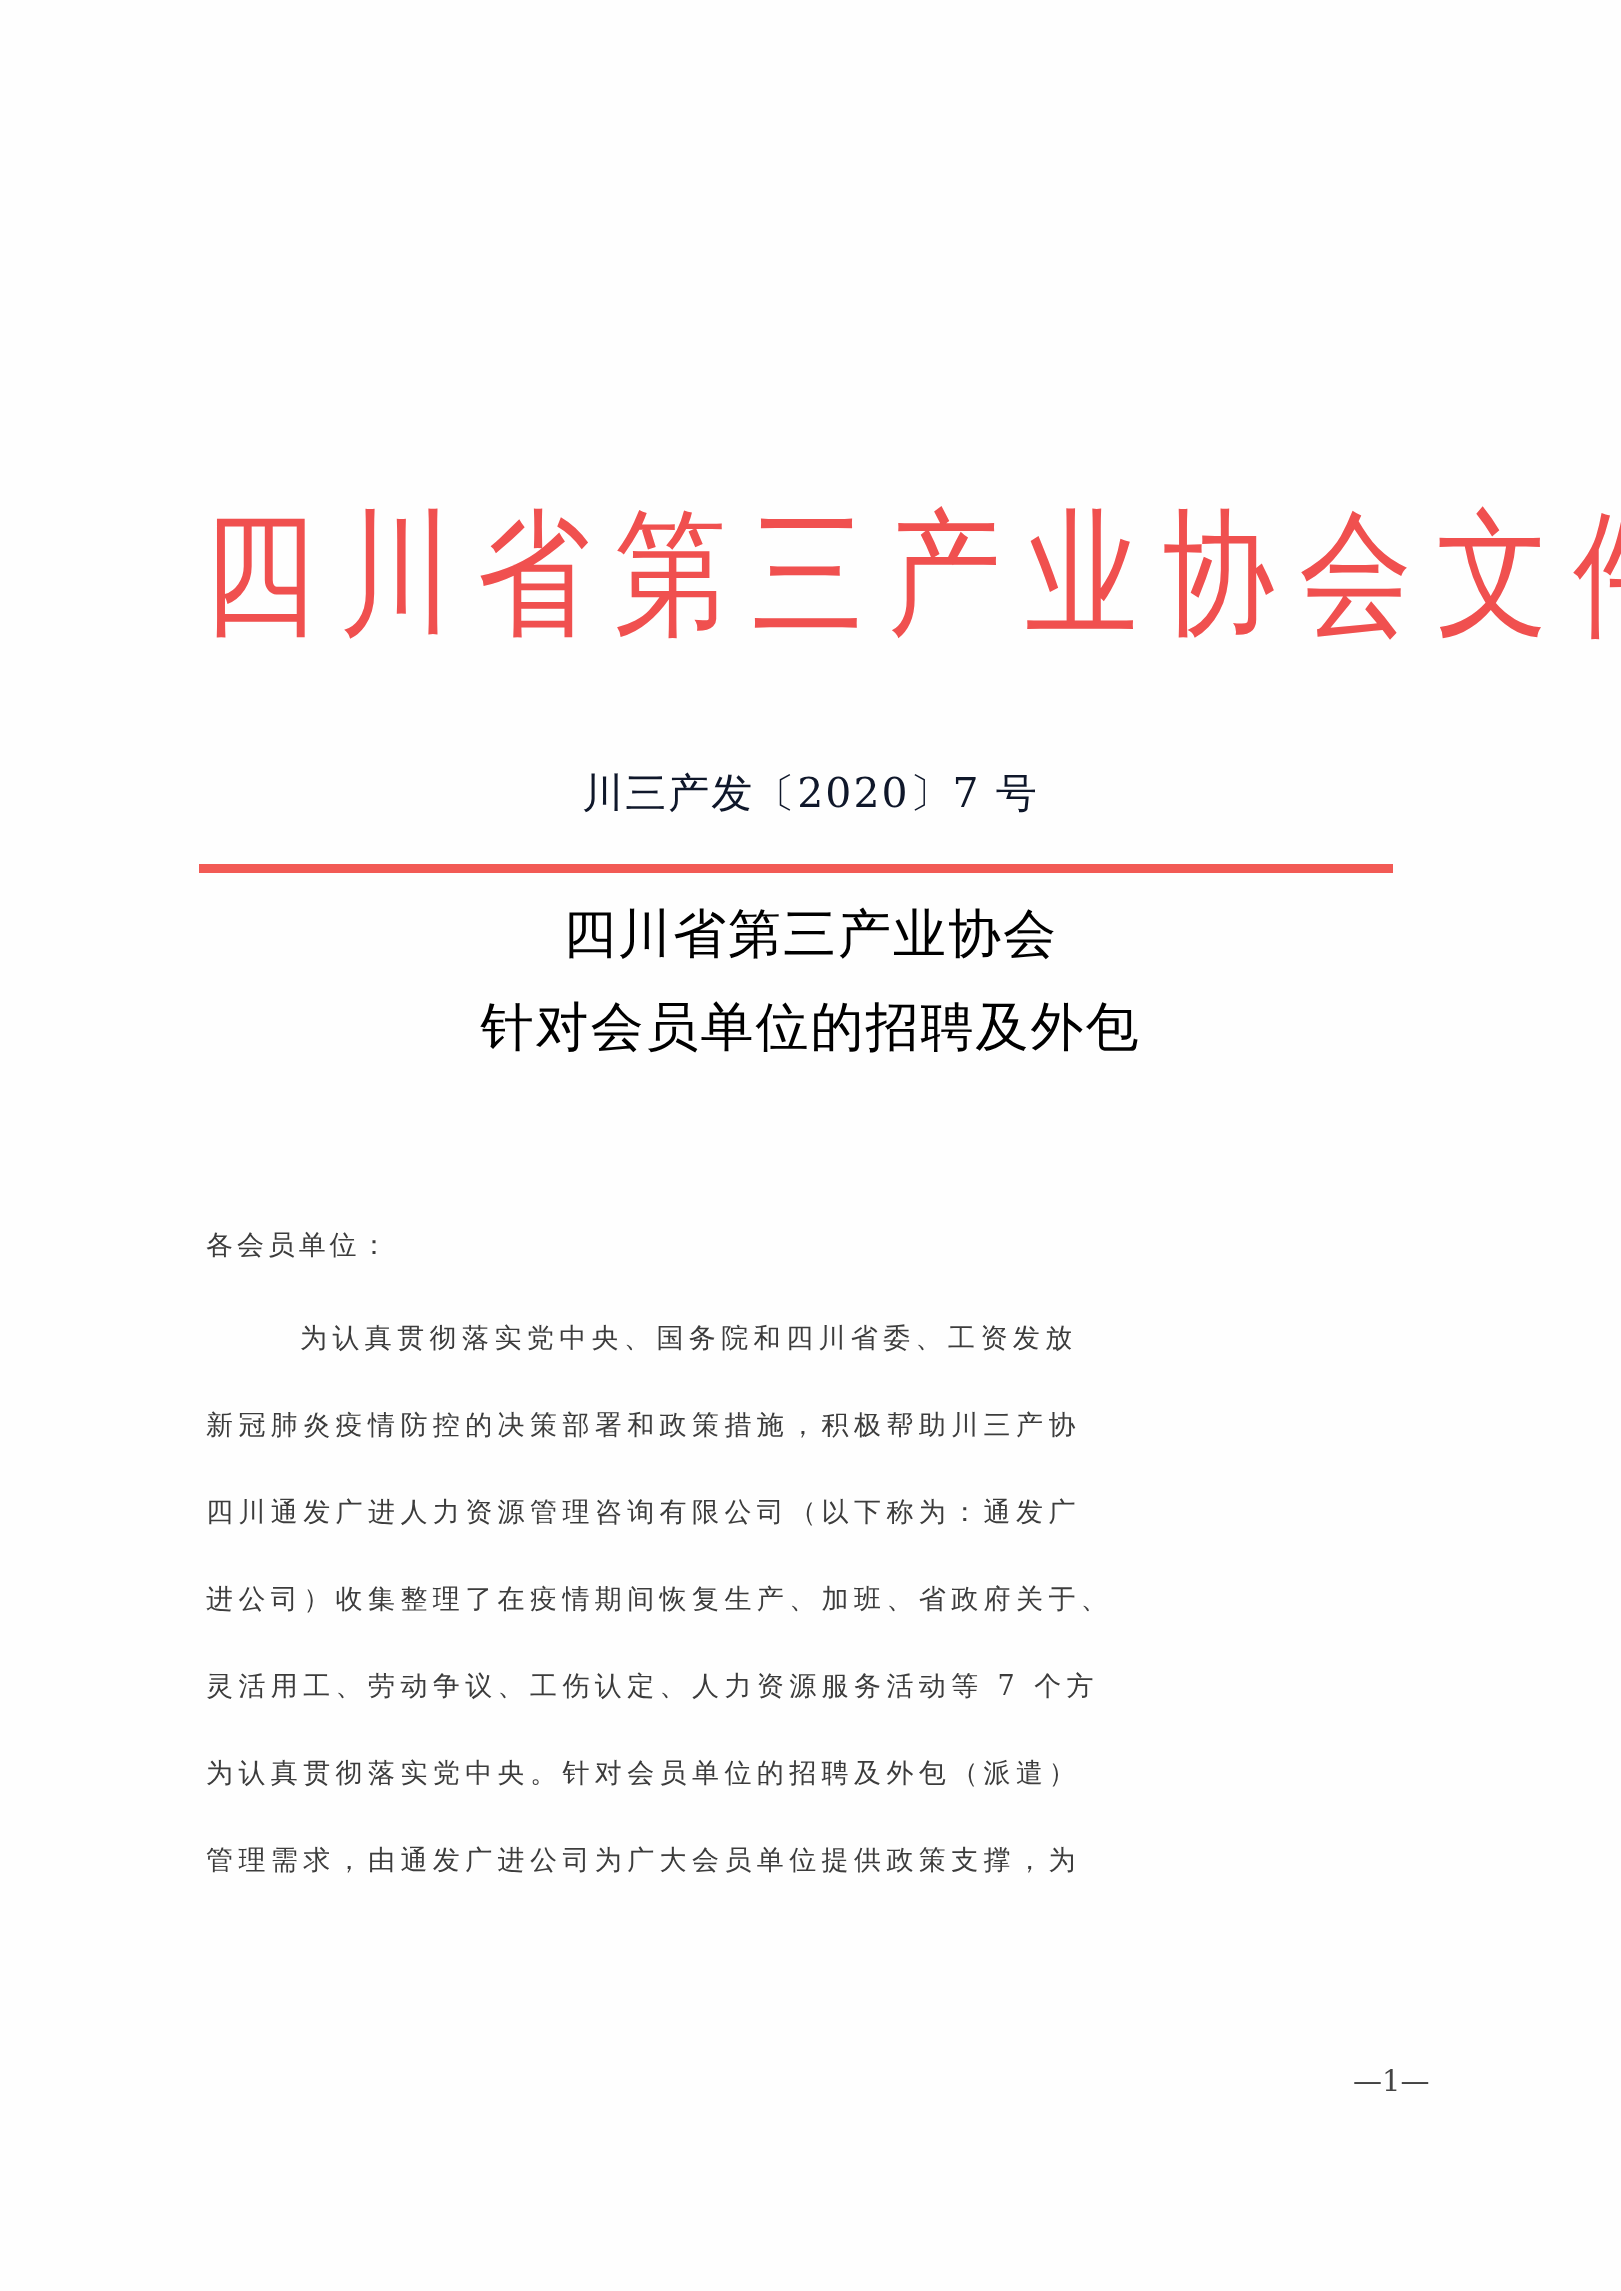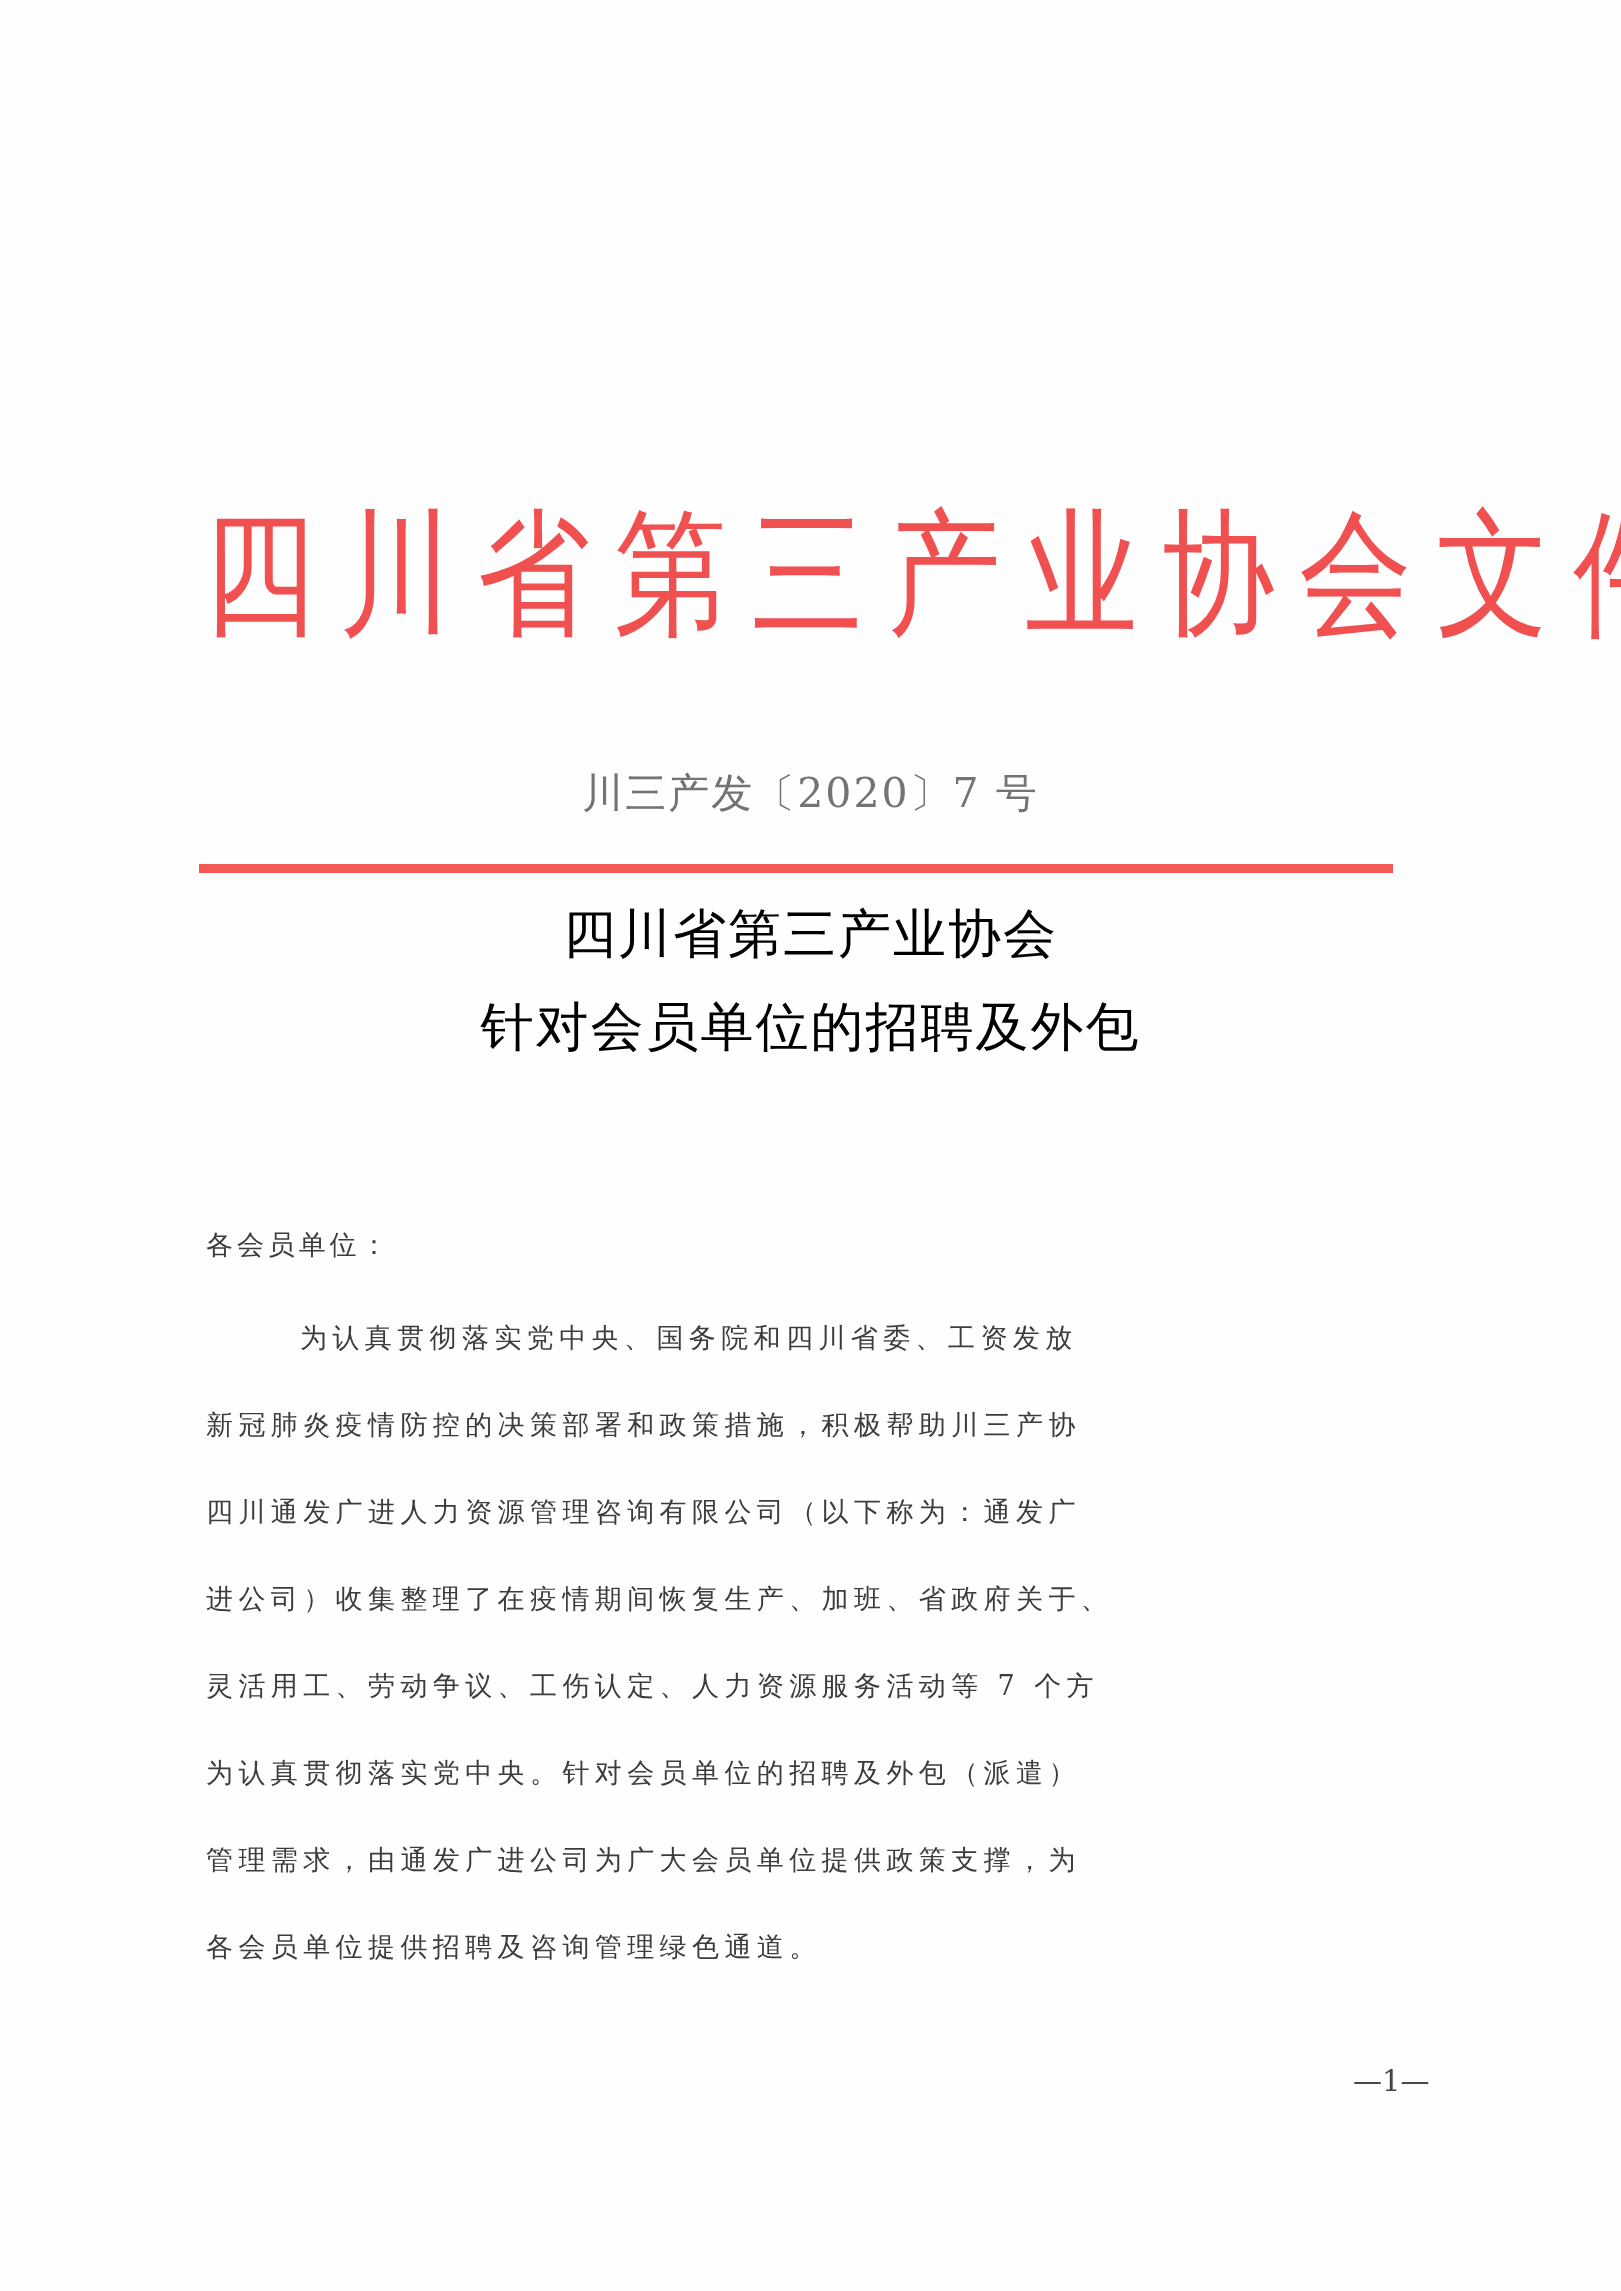--- a/index.html
+++ b/index.html
@@ -43,21 +43,21 @@
     }
     .docnum {
       position: absolute;
       left: 0;
       width: 1621px;
       top: 766px;
       text-align: center;
       font-family: "DejaVu Serif", "Liberation Serif", serif;
       font-size: 41px;
       line-height: 55px;
-      color: #737373;
+      color: #0f172a;
       letter-spacing: 2px;
     }
     .red-rule {
       position: absolute;
       left: 199px;
       top: 864px;
       width: 1194px;
       height: 8.8px;
       background: #f25a55;
     }
@@ -139,20 +139,19 @@
   <div class="body-text">
     <div class="salutation">各会员单位：</div>
     <div class="paragraph">
       <div class="para-line indent">为认真贯彻落实党中央、国务院和四川省委、工资发放</div>
       <div class="para-line">新冠肺炎疫情防控的决策部署和政策措施，积极帮助川三产协</div>
       <div class="para-line">四川通发广进人力资源管理咨询有限公司（以下称为：通发广</div>
       <div class="para-line">进公司）收集整理了在疫情期间恢复生产、加班、省政府关于、</div>
       <div class="para-line">灵活用工、劳动争议、工伤认定、人力资源服务活动等 7 个方</div>
       <div class="para-line">为认真贯彻落实党中央。针对会员单位的招聘及外包（派遣）</div>
       <div class="para-line">管理需求，由通发广进公司为广大会员单位提供政策支撑，为</div>
-      <div class="para-line">各会员单位提供招聘及咨询管理绿色通道。</div>
     </div>
   </div>
 
   <div class="page-number">—1—</div>
 
 </div>
 
 
 </body></html>

